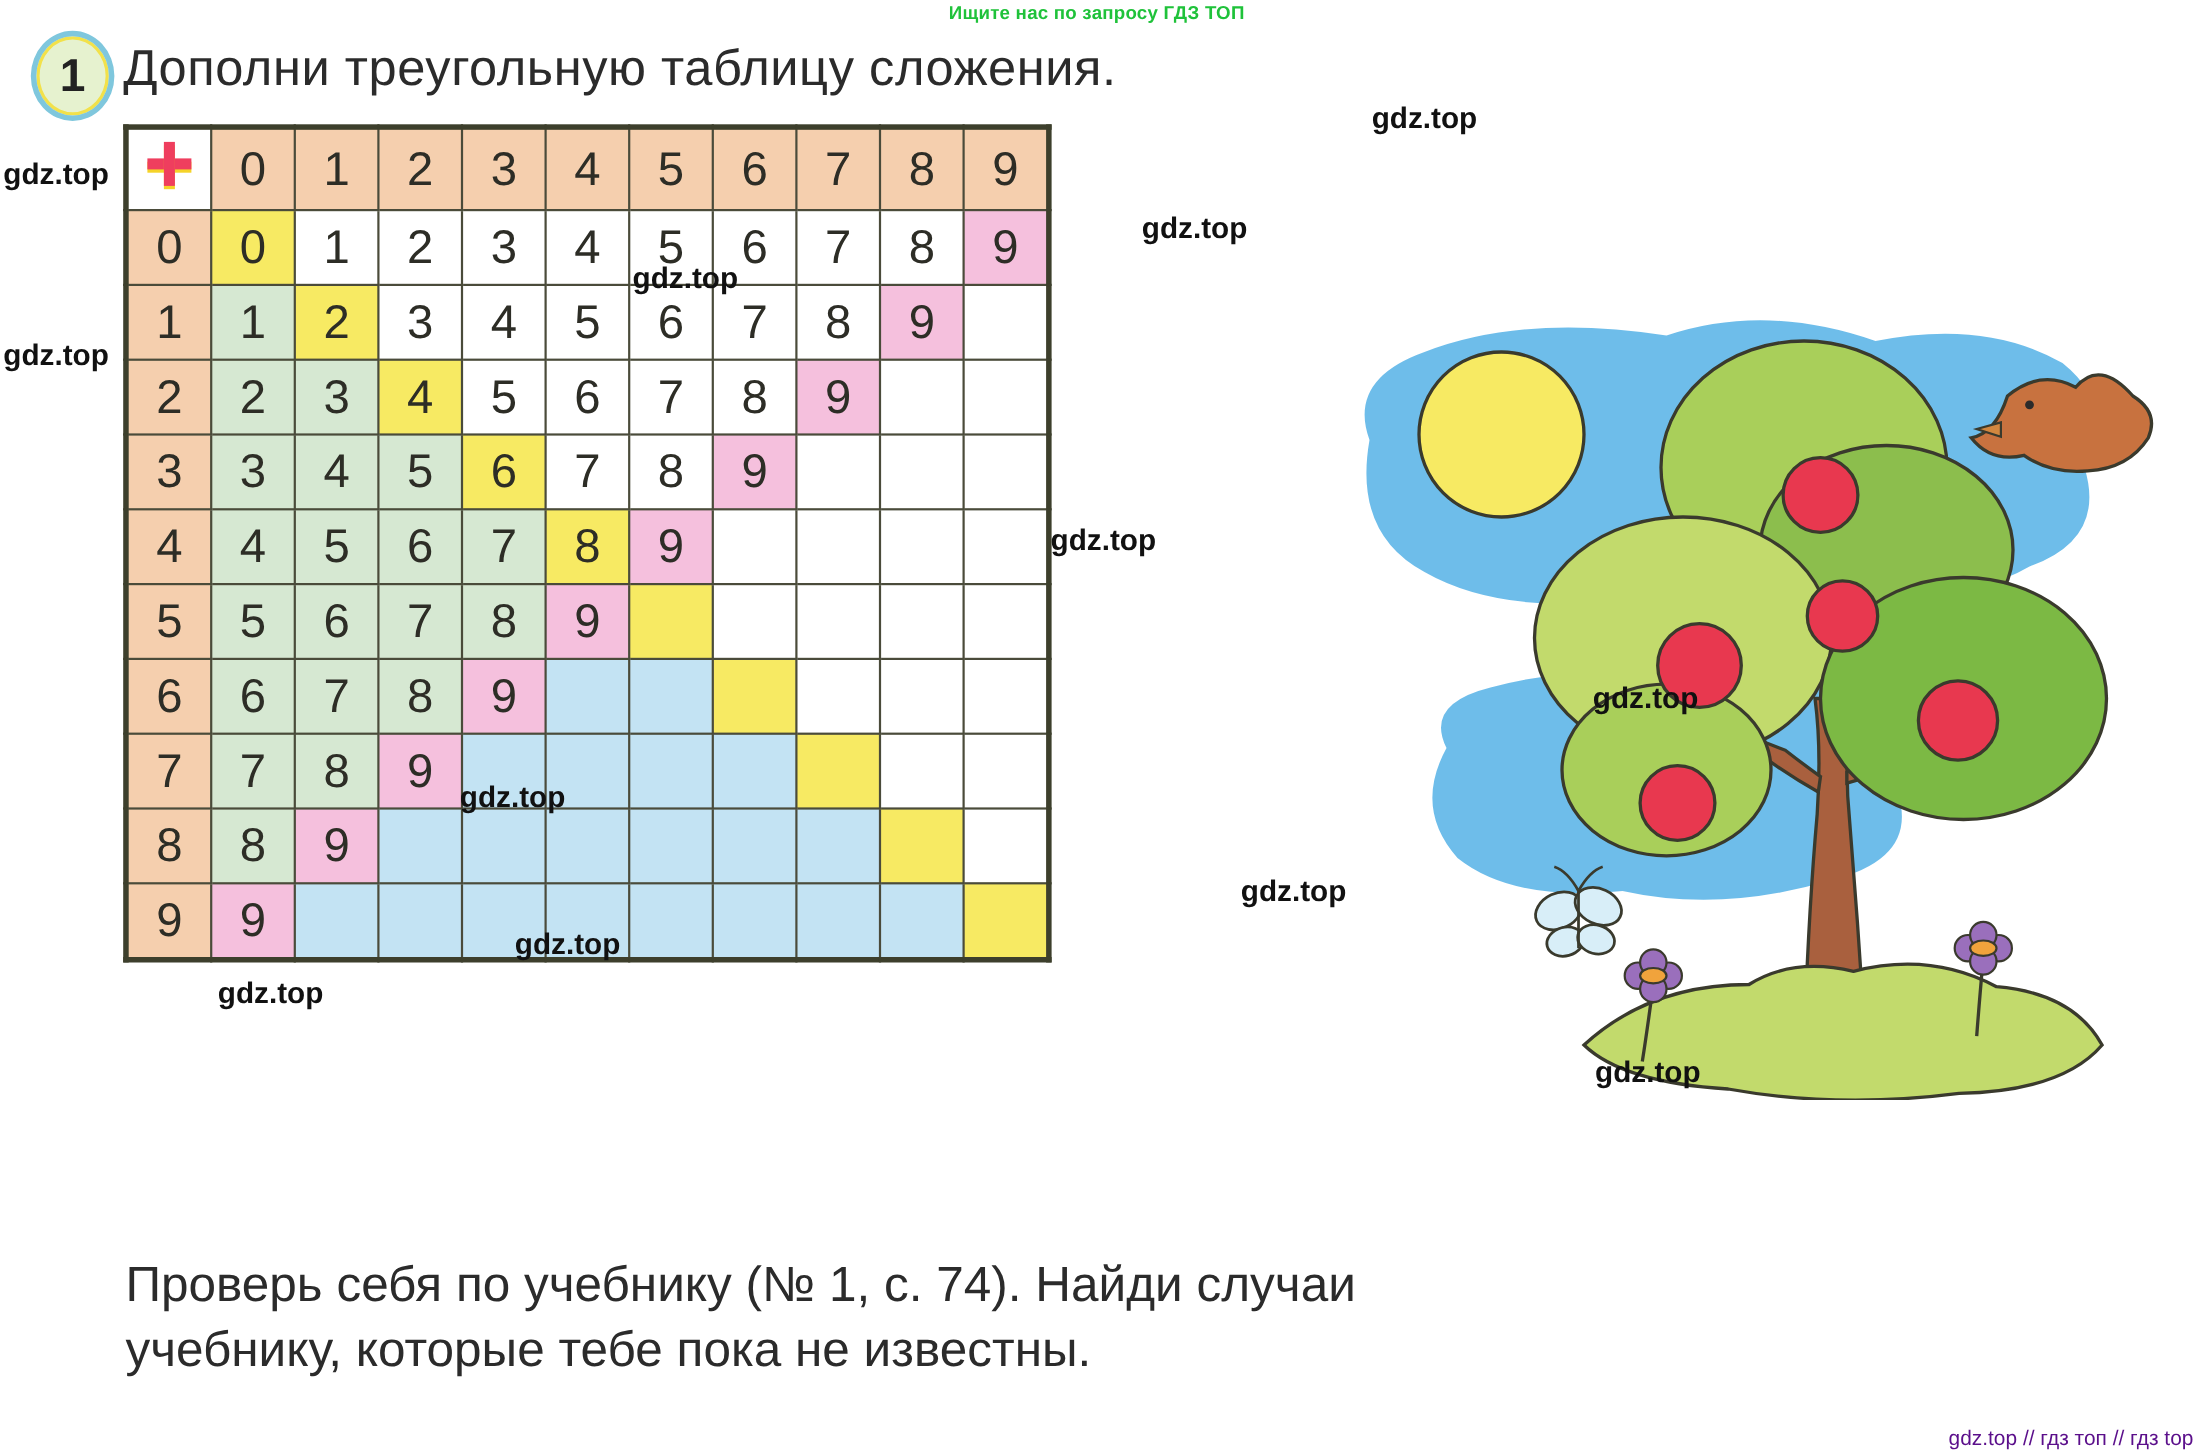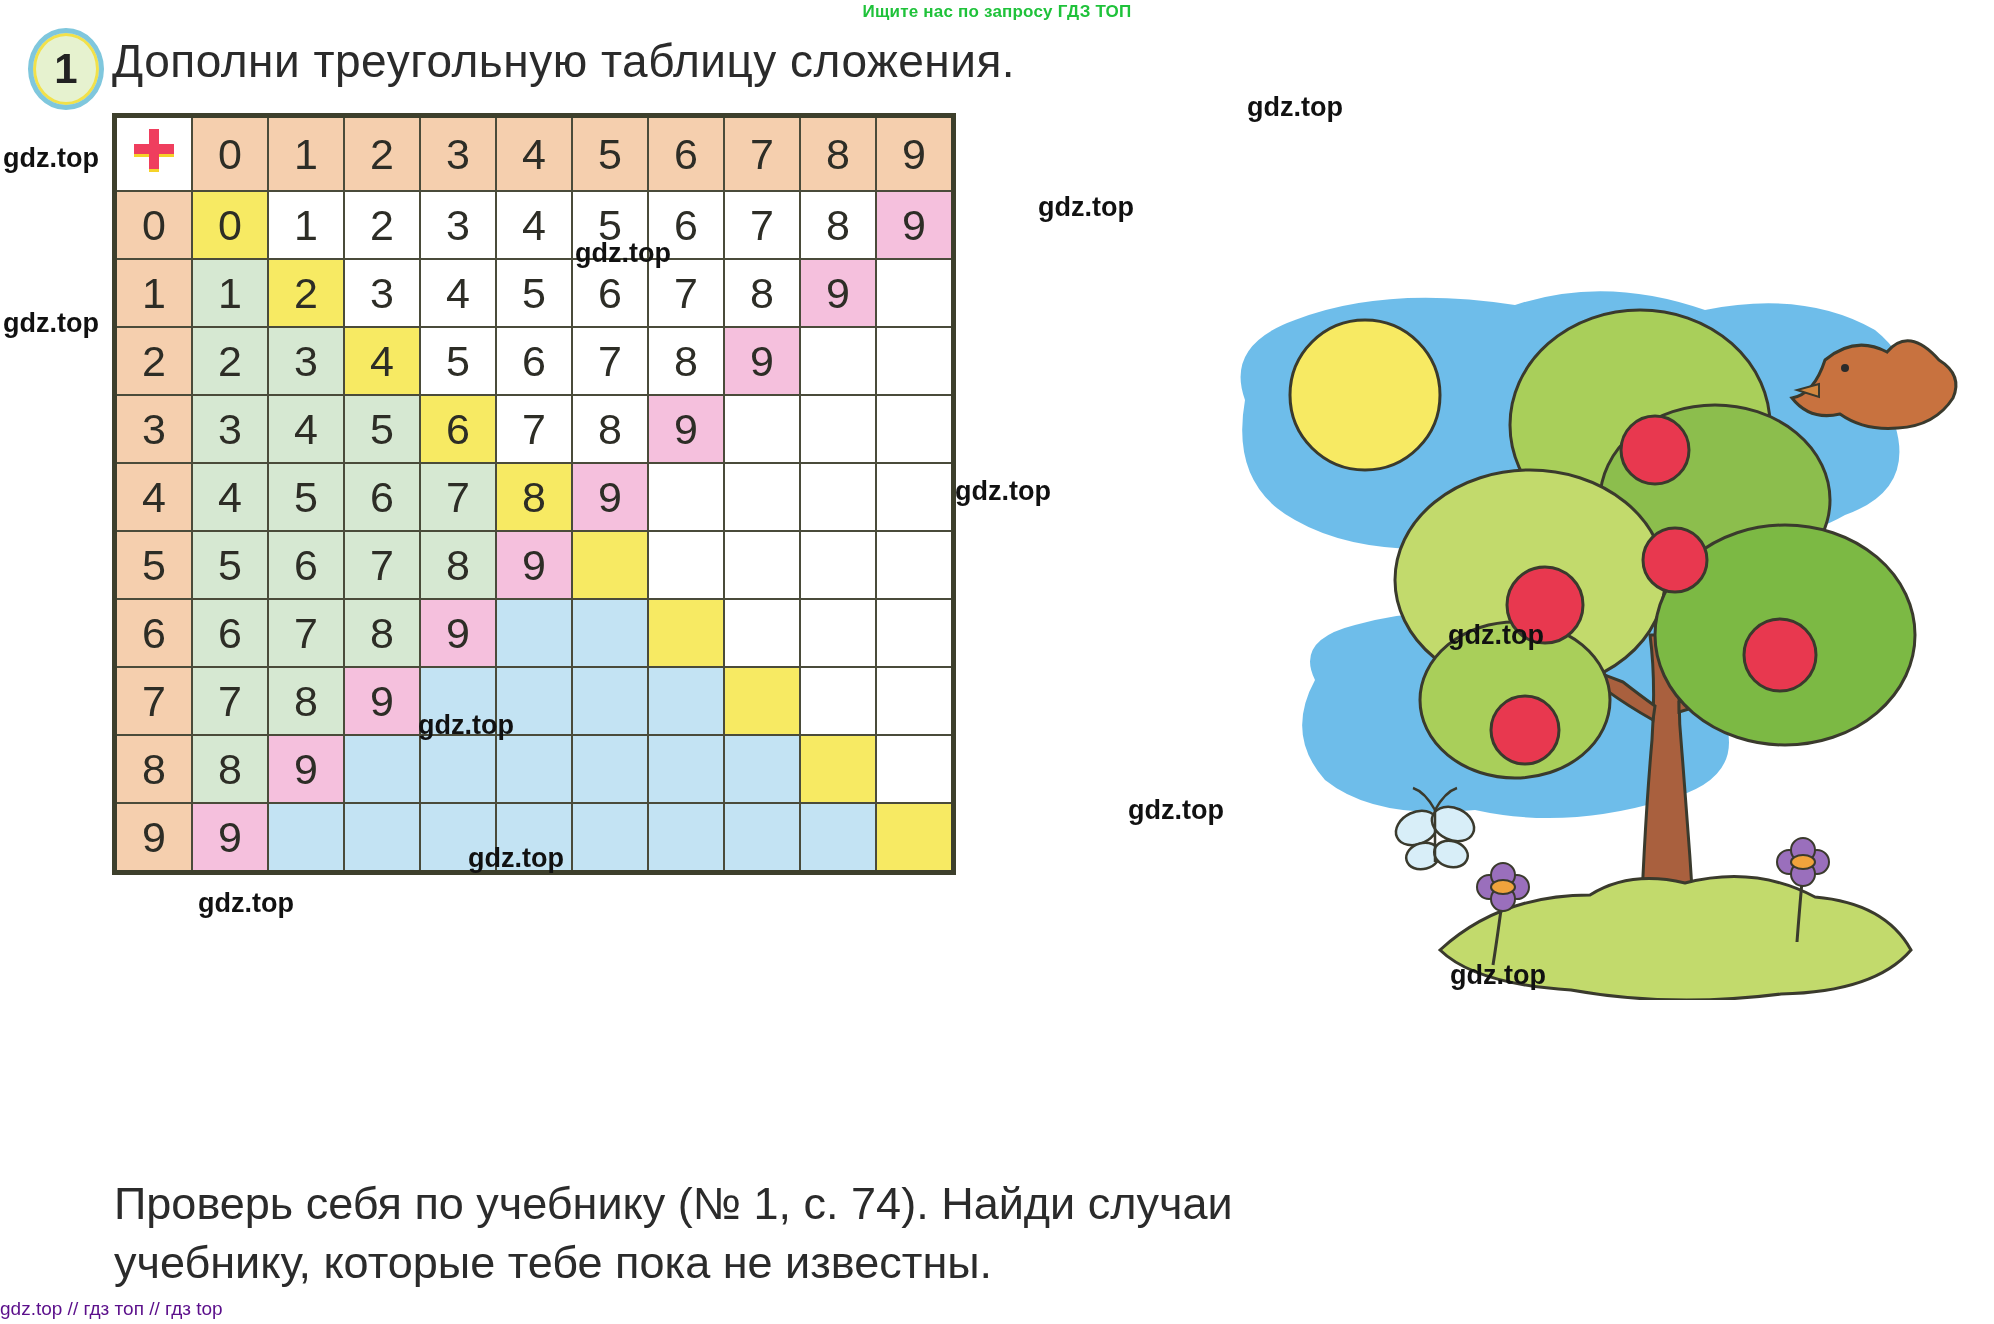--- a/index.html
+++ b/index.html
@@ -8,21 +8,21 @@
     background:#ffffff;
     font-family:"Liberation Sans", sans-serif;
   }
 
   
   .wm-top{
     position:absolute;top:2px;left:0;width:100%;text-align:center;
     color:#1fc23a;font-size:17px;font-weight:bold;letter-spacing:.2px;
   }
   .wm-bottom{
-    position:absolute;bottom:4px;left:0;width:100%;text-align:left;
+    position:absolute;bottom:4px;left:0;width:100%;text-align:right;
     color:#5b0f8b;font-size:19px;
   }
   .wm{
     position:absolute;color:#111;font-size:27px;font-weight:600;
     white-space:nowrap;pointer-events:none;
   }
 
   
   .ex-badge{
     position:absolute;left:28px;top:28px;width:66px;height:72px;border-radius:50%;
@@ -64,21 +64,21 @@
   .plus-sign::before,.plus-sign::after{
     content:"";position:absolute;background:#ef3e5e;
     box-shadow:0 3px 0 0 #f5d329;
   }
   .plus-sign::before{left:0;top:15px;width:40px;height:10px;}
   .plus-sign::after {left:15px;top:0;width:10px;height:40px;}
 
   
   .bottom-text{
     position:absolute;left:114px;top:1138px;width:1420px;
-    font-size:45px;line-height:1.32;color:#2b2b2b;margin-top:36px;
+    font-size:45px;line-height:1.32;color:#2b2b2b;
   }
 
   
   #art{position:absolute;left:1185px;top:250px;width:800px;height:750px;}
 </style>
 </head>
 <body>
 
 <div class="wm-top">Ищите нас по запросу ГДЗ ТОП</div>
 <div class="wm-bottom">gdz.top  //  гдз топ  //  гдз top</div>

